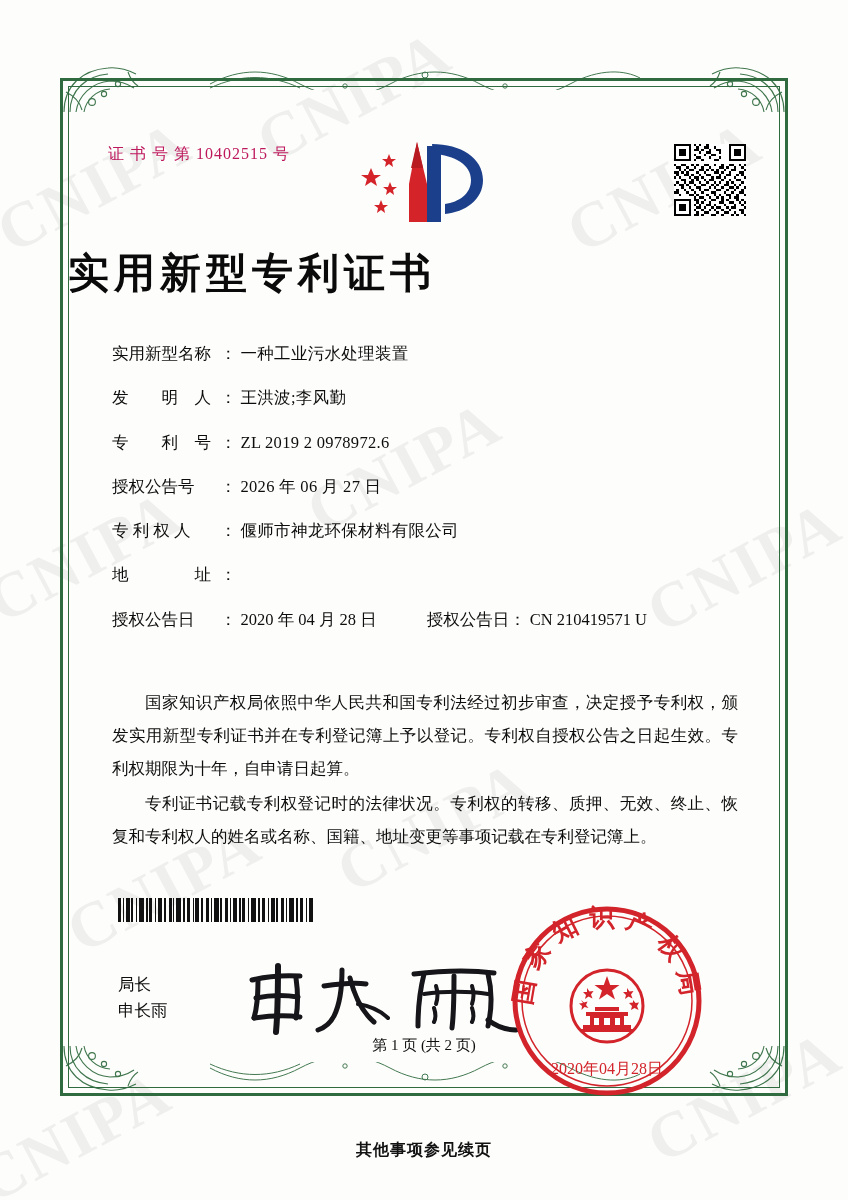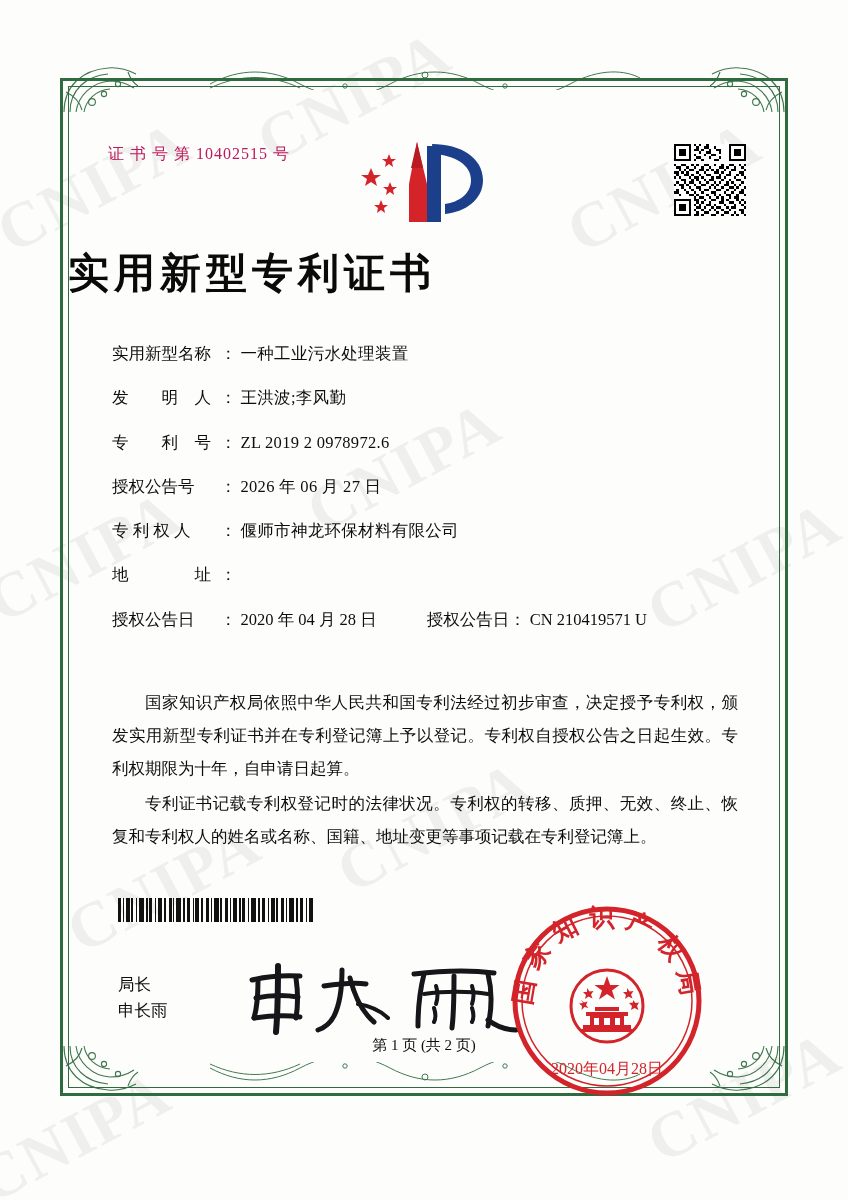--- a/index.html
+++ b/index.html
@@ -791,14 +791,15 @@
         </g>
 
         <text x="99" y="172" text-anchor="middle" font-family="'Liberation Serif', serif" font-size="16" fill="#d2242a">2020年04月28日</text>
       </svg>
     </div>
 
     <div class="page-no">第 1 页 (共 2 页)</div>
 
   </div>
 
+  <div class="footer-note">其他事项参见续页</div>
 
 </div>
 
 </body></html>

